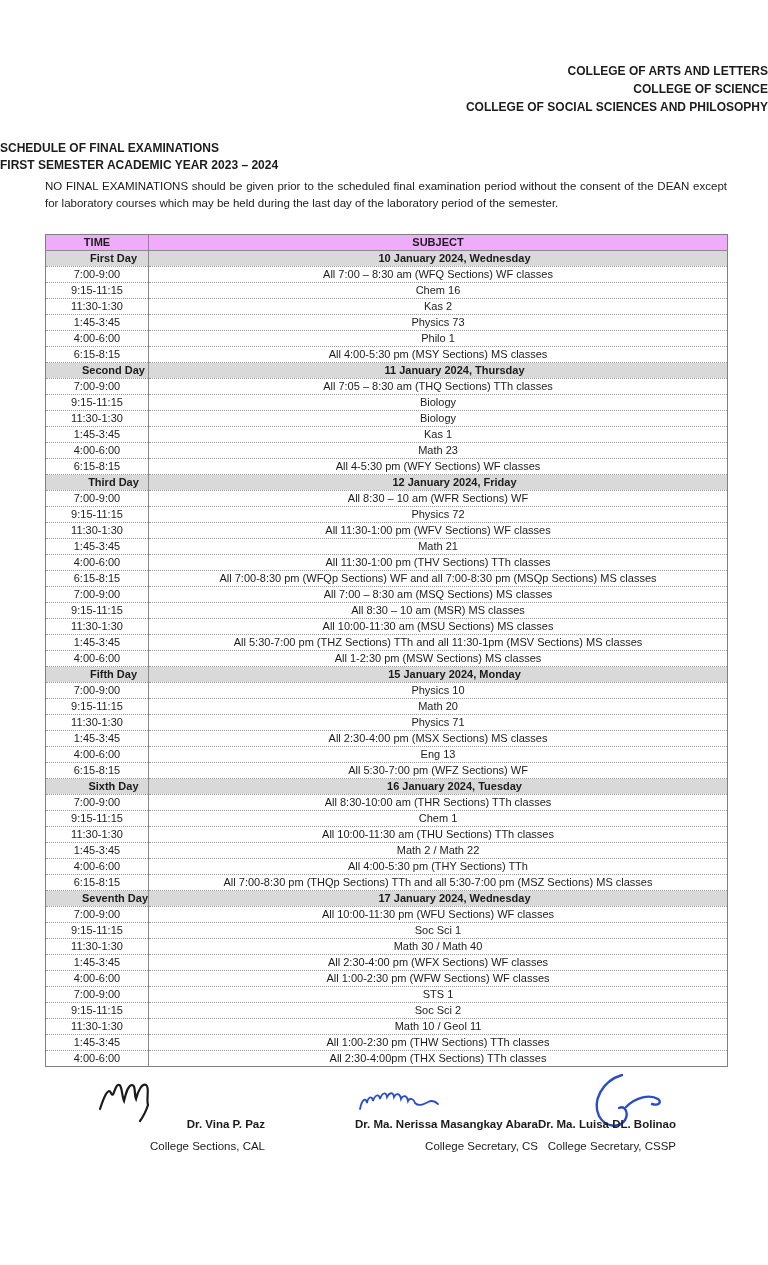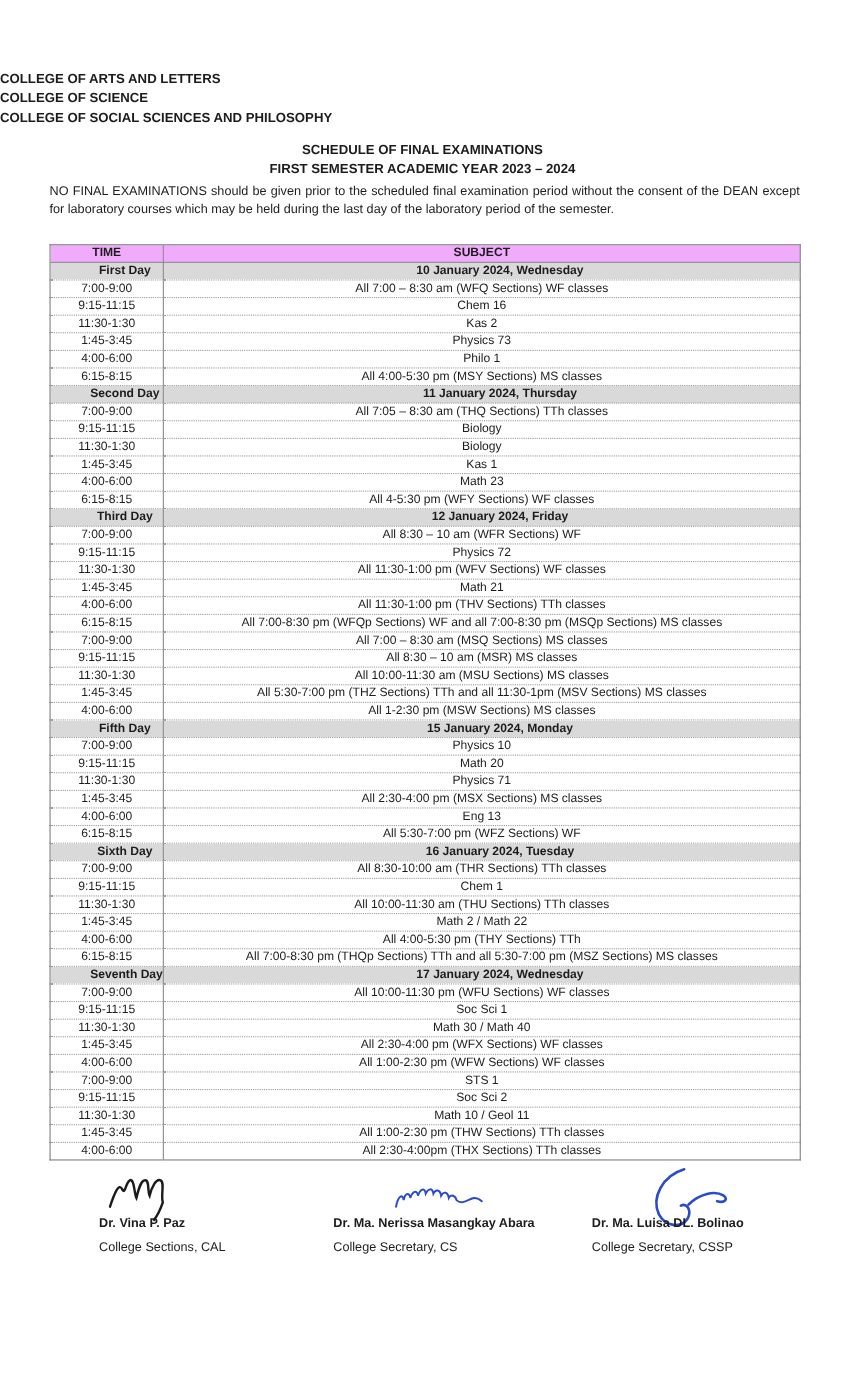--- a/index.html
+++ b/index.html
@@ -1,36 +1,36 @@
 <!DOCTYPE html>
 <html><head>
 <meta charset="utf-8">
 <style>
   html,body{margin:0;padding:0;background:#ffffff;}
   .page{
     width:768px;height:1265px;background:#ffffff;position:relative;
     font-family:"Liberation Sans",sans-serif;color:#1c1c1c;overflow:hidden;
   }
-  .college-header{padding-top:62px;text-align:left;font-weight:bold;font-size:12px;line-height:18px;}
-  .title-block{margin-top:12px;text-align:center;font-weight:bold;font-size:12px;line-height:17px;}
+  .college-header{padding-top:62px;text-align:right;font-weight:bold;font-size:12px;line-height:18px;}
+  .title-block{margin-top:24px;text-align:left;font-weight:bold;font-size:12px;line-height:17px;}
   .note{margin:4px 41px 0 45px;text-align:justify;font-size:11.5px;line-height:17px;}
   table.exam{
     margin:22px 0 0 45px;width:682px;border-collapse:collapse;table-layout:fixed;
     border:1px solid #7f7f7f;font-size:11px;
   }
   col.col-time{width:103px;}
   col.col-subject{width:579px;}
   table.exam th, table.exam td{
     border:1px dotted #9a9a9a;height:15px;padding:0 3px;text-align:center;
     white-space:nowrap;overflow:hidden;line-height:15px;
   }
   table.exam th{background:#f0abfc;font-weight:bold;border-bottom:1px solid #8a8a8a;}
   table.exam td:first-child, table.exam th:first-child{border-right:1px solid #8a8a8a;}
   tr.day-row td{background:#d9d9d9;font-weight:bold;padding-left:36px;}
-  .sig-row{display:flex;margin:10px 0 0 90px;}
+  .sig-row{display:flex;margin:10px 0 0 90px;text-align:right;}
   .sig-block{position:relative;}
   .sig-block.b1{width:175px;}
   .sig-block.b2{width:235px;margin-left:38px;}
   .sig-art{height:40px;position:relative;}
   .sig-art svg{position:absolute;bottom:-6px;left:8px;}
   .sig-block.b2 .sig-art svg{left:55px;bottom:2px;}
   .sig-block.b3 .sig-art svg{left:48px;bottom:-16px;}
   .sig-name{font-weight:bold;font-size:11.5px;line-height:14px;position:relative;}
   .sig-title{font-size:11.5px;margin-top:8px;line-height:14px;}
 </style>

